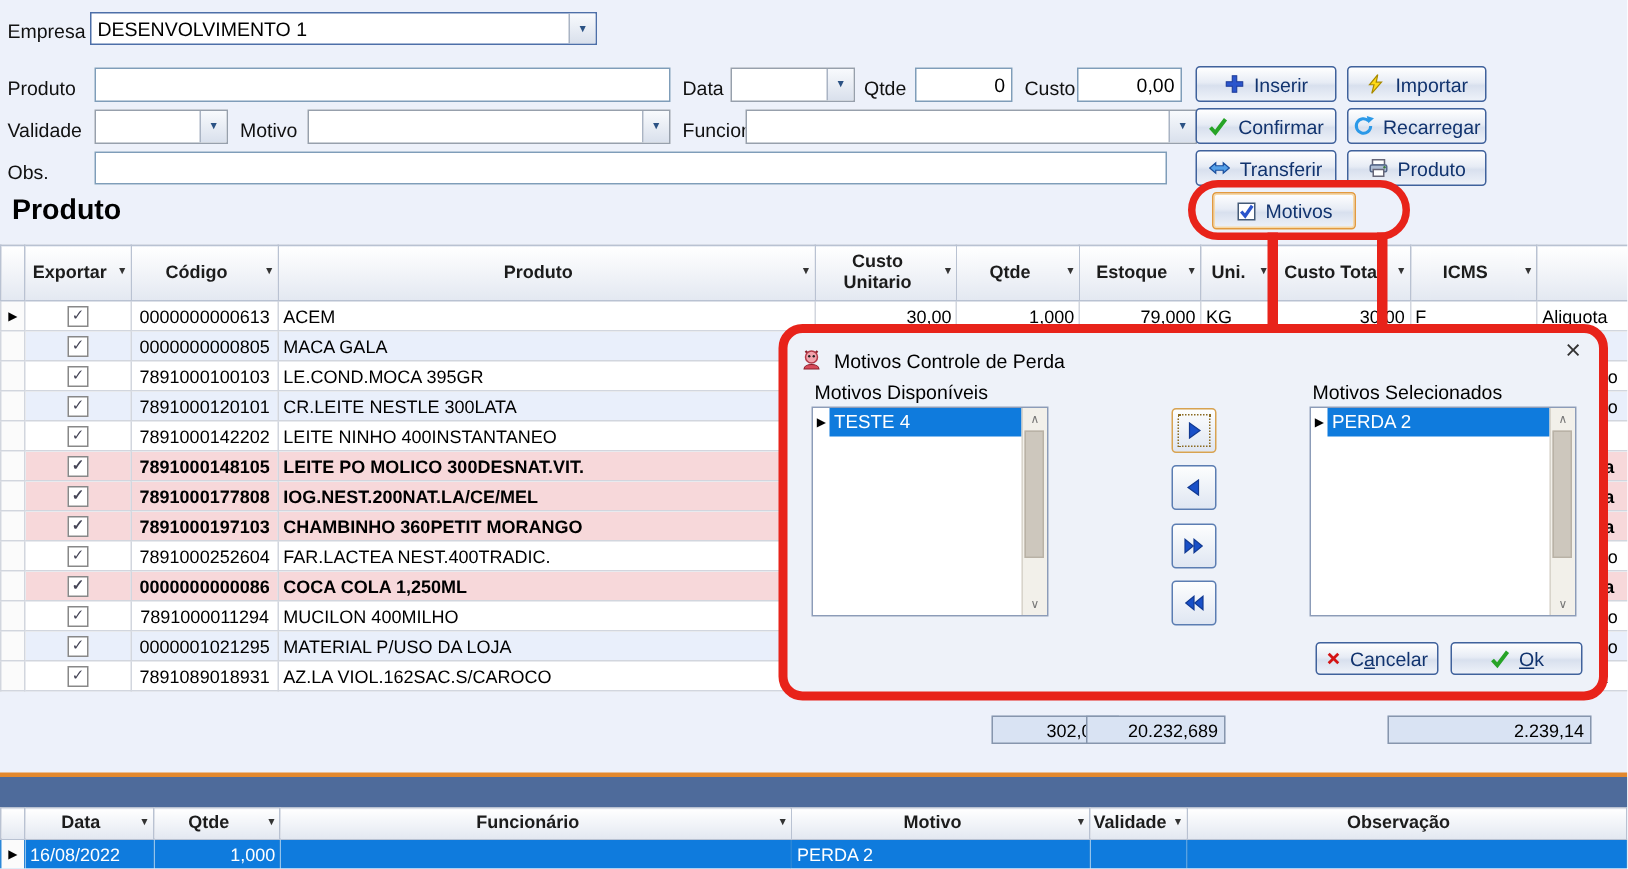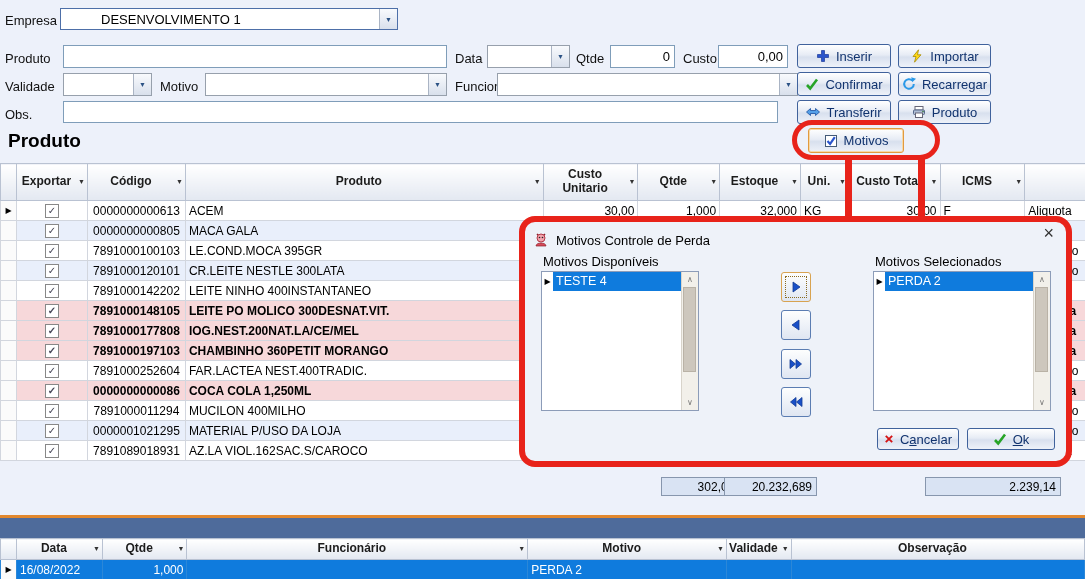--- a/index.html
+++ b/index.html
@@ -5,21 +5,21 @@
   html,body{margin:0;padding:0;}
   .screen{position:relative;width:1085px;height:579px;background:#edf1fa;overflow:hidden;
     font-family:"Liberation Sans",sans-serif;font-size:13px;color:#000;}
   .lbl{position:absolute;color:#111;white-space:nowrap;text-align:center;}
   .inp{position:absolute;border:1px solid #7f9db9;background:#fff;box-sizing:border-box;height:23px;
     font:13px "Liberation Sans",sans-serif;padding:0 4px;}
   .inp.r{text-align:right;}
   .combo{position:absolute;height:23px;background:#fff;box-sizing:border-box;display:flex;overflow:hidden;}
   .combo.blue{border:1px solid #4d6fa8;}
   .combo.gray{border:1px solid #97a0ac;}
-  .combo-val{flex:1;padding:3px 4px 0 4px;white-space:nowrap;overflow:hidden;margin-left:36px;}
+  .combo-val{flex:1;padding:3px 4px 0 4px;white-space:nowrap;overflow:hidden;}
   .combo-btn{width:17px;background:linear-gradient(#f8fafd,#d9e0ec);border-left:1px solid #aab4c4;
     display:flex;align-items:center;justify-content:center;}
   .carr{font-size:7px;color:#2b5284;}
   .tbtn{position:absolute;height:24px;box-sizing:border-box;border:1px solid #40629c;border-radius:3px;
     background:linear-gradient(#ffffff,#e7ecf5 45%,#d8e0ee 55%,#eef2f9);color:#11336e;
     font:13px "Liberation Sans",sans-serif;display:flex;align-items:center;justify-content:center;gap:6px;padding:0;cursor:default;}
   #btn-inserir{left:797px;top:44px;width:94px;}
   #btn-importar{left:898px;top:44px;width:93px;}
   #btn-confirmar{left:797px;top:72px;width:94px;}
   #btn-recarregar{left:898px;top:72px;width:93px;}
@@ -233,21 +233,21 @@
       <tbody id="product-rows">
           <tr style="height: 20px;">
             <td class="ind">▶</td>
             <td class="c">
               <div class="cbx">✓</div>
             </td>
             <td class="c">0000000000613</td>
             <td>ACEM</td>
             <td class="r">30,00</td>
             <td class="r">1,000</td>
-            <td class="r">32,000</td>
+            <td class="r">79,000</td>
             <td>KG</td>
             <td class="r">30,00</td>
             <td>F</td>
             <td>Aliquota</td>
           </tr>
           <tr class="alt" style="height: 20px;">
             <td class="ind"></td>
             <td class="c">
               <div class="cbx">✓</div>
             </td>

